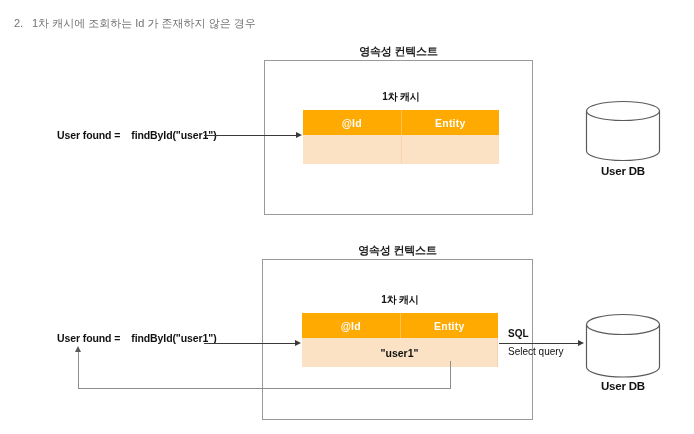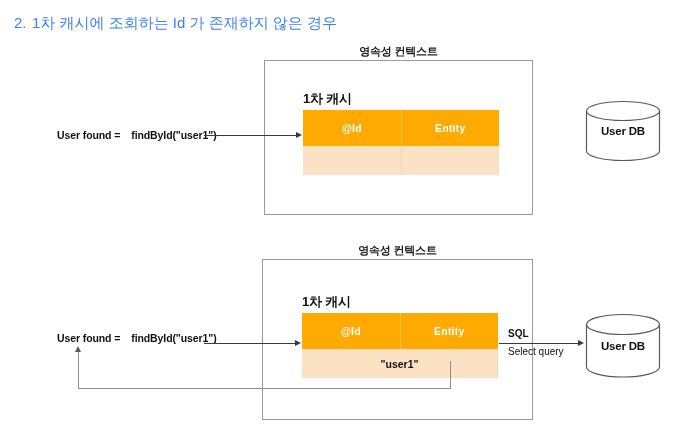--- a/index.html
+++ b/index.html
@@ -14,23 +14,23 @@
     overflow: hidden;
     font-family: "Liberation Sans", "DejaVu Sans", sans-serif;
     color: #1a1a1a;
   }
 
   
   .heading {
     position: absolute;
     left: 14px;
     top: 14px;
-    font-size: 15px;
+    font-size: 11px;
     line-height: 18px;
-    color: #3b82f6;
+    color: #737373;
     white-space: nowrap;
   }
   .heading .num {
     display: inline-block;
     width: 18px;
   }
 
   
   .pc-title {
     position: absolute;
@@ -42,37 +42,37 @@
     text-align: center;
   }
   .pc-box {
     position: absolute;
     border: 1.3px solid #9a9a9a;
     background: #ffffff;
     box-sizing: border-box;
   }
   .cache-title {
     position: absolute;
-    font-size: 13px;
+    font-size: 10px;
     font-weight: bold;
     color: #101010;
     letter-spacing: -0.2px;
     white-space: nowrap;
-    text-align: left;
+    text-align: center;
   }
 
   
   .cache-table {
     position: absolute;
     box-sizing: border-box;
   }
   .cache-head {
     display: flex;
     background: #FFAA00;
-    height: 36px;
+    height: 25px;
   }
   .cache-head > div {
     flex: 1 1 50%;
     display: flex;
     align-items: center;
     justify-content: center;
     font-size: 10.5px;
     font-weight: bold;
     color: #ffffff;
     letter-spacing: 0.2px;
@@ -138,20 +138,21 @@
     position: absolute;
   }
   .db .db-label {
     position: absolute;
     width: 100%;
     text-align: center;
     font-size: 11.5px;
     font-weight: bold;
     color: #111111;
     letter-spacing: -0.2px;
+    margin-top: 40px;
   }
 
   
   .line-h {
     position: absolute;
     height: 0;
     border-top: 1.2px solid #3a3a3a;
   }
   .line-h.thin {
     border-top: 1.1px solid #8d8d8d;

